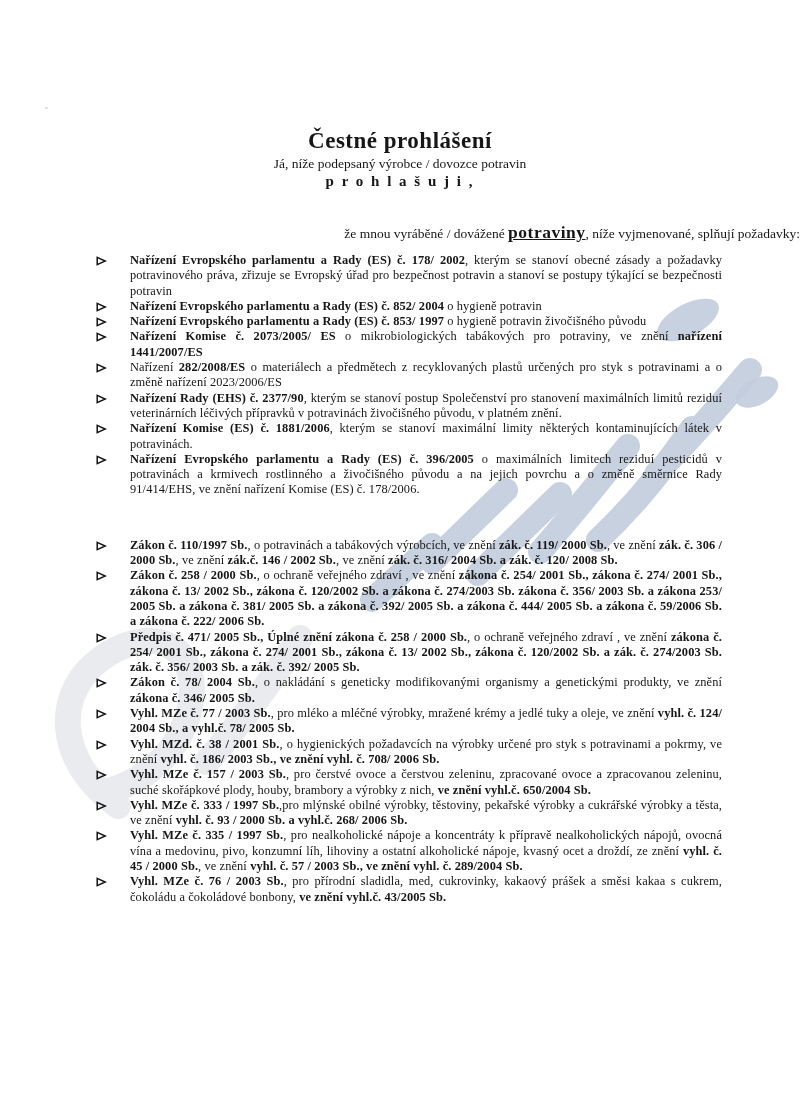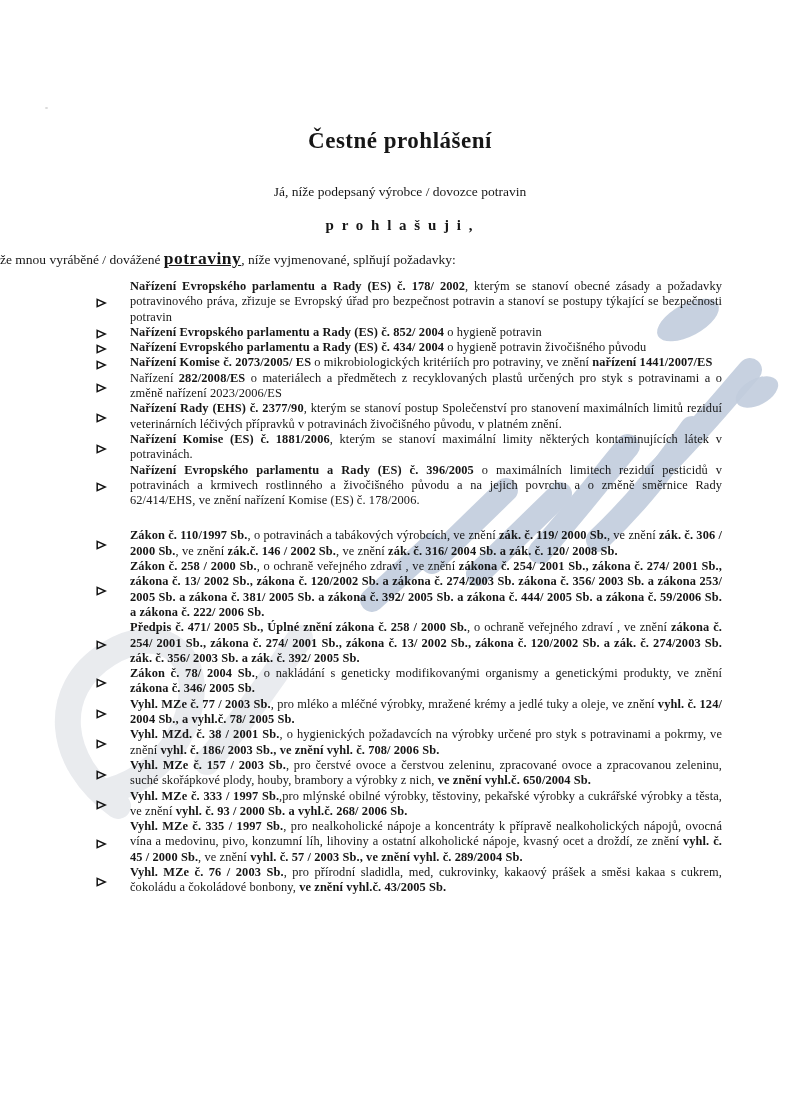--- a/index.html
+++ b/index.html
@@ -7,33 +7,33 @@
     width:800px;height:1100px;position:relative;overflow:hidden;
     font-family:"Liberation Serif","DejaVu Serif",serif;
     color:#161616;
   }
   .watermark{position:absolute;left:0;top:0;z-index:0;}
   .sheet{position:relative;z-index:1;width:800px;height:1100px;}
   .title{
     margin:0;padding-top:126px;text-align:center;
     font-size:23px;font-weight:bold;letter-spacing:.5px;line-height:30px;
   }
-  .intro{margin-top:28px;text-align:center;font-size:13.5px;line-height:16px;}
+  .intro{text-align:center;font-size:13.5px;line-height:16px;}
   .declare{
-    margin-top:16px;text-align:center;font-weight:bold;
+    text-align:center;font-weight:bold;
     font-size:15px;letter-spacing:2px;line-height:19px;
   }
-  .subject{margin-top:12px;text-align:left;font-size:13.5px;line-height:22px;}
+  .subject{margin-top:30px;text-align:right;font-size:13.5px;line-height:22px;}
   .subject .hl{
     font-size:17.5px;font-weight:bold;text-decoration:underline;
     letter-spacing:.5px;
   }
   .list{margin:8px 0 0 96px;width:626px;}
-  .list + .list{margin-top:20px;}
-  .li{display:flex;align-items:center;}
+  .list + .list{margin-top:40px;}
+  .li{display:flex;align-items:flex-start;}
   .bullet{
     flex:none;width:34px;padding-top:3px;box-sizing:border-box;
   }
   .bullet svg{display:block;}
   .txt{
     flex:1;text-align:justify;font-size:12.4px;line-height:15.3px;
     letter-spacing:.1px;
   }
   .txt .bold{font-weight:bold;}
   .speck{position:absolute;border-radius:50%;background:#d9d9d9;z-index:0;}
@@ -89,29 +89,29 @@
           </svg>
         </span>
         <div class="txt"><span class="bold">Nařízení Evropského parlamentu a Rady (ES) č. 852/ 2004</span><span> o hygieně potravin</span></div>
       </div>
       <div class="li">
         <span class="bullet">
           <svg width="11" height="10" viewBox="0 0 11 10">
             <path d="M1.2 1.4 L9.2 5 L1.2 8.6 Z" fill="none" stroke="#141414" stroke-width="1.5"></path>
           </svg>
         </span>
-        <div class="txt"><span class="bold">Nařízení Evropského parlamentu a Rady (ES) č. 434/ 2004</span><span> o hygieně potravin živočišného původu</span></div>
-      </div>
-      <div class="li">
-        <span class="bullet">
-          <svg width="11" height="10" viewBox="0 0 11 10">
-            <path d="M1.2 1.4 L9.2 5 L1.2 8.6 Z" fill="none" stroke="#141414" stroke-width="1.5"></path>
-          </svg>
-        </span>
-        <div class="txt"><span class="bold">Nařízení Komise č. 2073/2005/ ES</span><span> o mikrobiologických kritériích pro potraviny, ve znění </span><span class="bold">nařízení 1441/2007/ES</span></div>
+        <div class="txt"><span class="bold">Nařízení Evropského parlamentu a Rady (ES) č. 853/ 1997</span><span> o hygieně potravin živočišného původu</span></div>
+      </div>
+      <div class="li">
+        <span class="bullet">
+          <svg width="11" height="10" viewBox="0 0 11 10">
+            <path d="M1.2 1.4 L9.2 5 L1.2 8.6 Z" fill="none" stroke="#141414" stroke-width="1.5"></path>
+          </svg>
+        </span>
+        <div class="txt"><span class="bold">Nařízení Komise č. 2073/2005/ ES</span><span> o mikrobiologických tabákových pro potraviny, ve znění </span><span class="bold">nařízení 1441/2007/ES</span></div>
       </div>
       <div class="li">
         <span class="bullet">
           <svg width="11" height="10" viewBox="0 0 11 10">
             <path d="M1.2 1.4 L9.2 5 L1.2 8.6 Z" fill="none" stroke="#141414" stroke-width="1.5"></path>
           </svg>
         </span>
         <div class="txt"><span>Nařízení </span><span class="bold">282/2008/ES</span><span> o materiálech a předmětech z recyklovaných plastů určených pro styk s potravinami a o změně nařízení 2023/2006/ES</span></div>
       </div>
       <div class="li">
@@ -129,21 +129,21 @@
           </svg>
         </span>
         <div class="txt"><span class="bold">Nařízení Komise (ES) č. 1881/2006</span><span>, kterým se stanoví maximální limity některých kontaminujících látek v potravinách.</span></div>
       </div>
       <div class="li">
         <span class="bullet">
           <svg width="11" height="10" viewBox="0 0 11 10">
             <path d="M1.2 1.4 L9.2 5 L1.2 8.6 Z" fill="none" stroke="#141414" stroke-width="1.5"></path>
           </svg>
         </span>
-        <div class="txt"><span class="bold">Nařízení Evropského parlamentu a Rady (ES) č. 396/2005</span><span> o maximálních limitech reziduí pesticidů v potravinách a krmivech rostlinného a živočišného původu a na jejich povrchu a o změně směrnice Rady 62/414/EHS, ve znění nařízení Komise (ES) č. 178/2006.</span></div>
+        <div class="txt"><span class="bold">Nařízení Evropského parlamentu a Rady (ES) č. 396/2005</span><span> o maximálních limitech reziduí pesticidů v potravinách a krmivech rostlinného a živočišného původu a na jejich povrchu a o změně směrnice Rady 91/414/EHS, ve znění nařízení Komise (ES) č. 178/2006.</span></div>
       </div>
     </div>
 
   <div class="list">
       <div class="li">
         <span class="bullet">
           <svg width="11" height="10" viewBox="0 0 11 10">
             <path d="M1.2 1.4 L9.2 5 L1.2 8.6 Z" fill="none" stroke="#141414" stroke-width="1.5"></path>
           </svg>
         </span>

